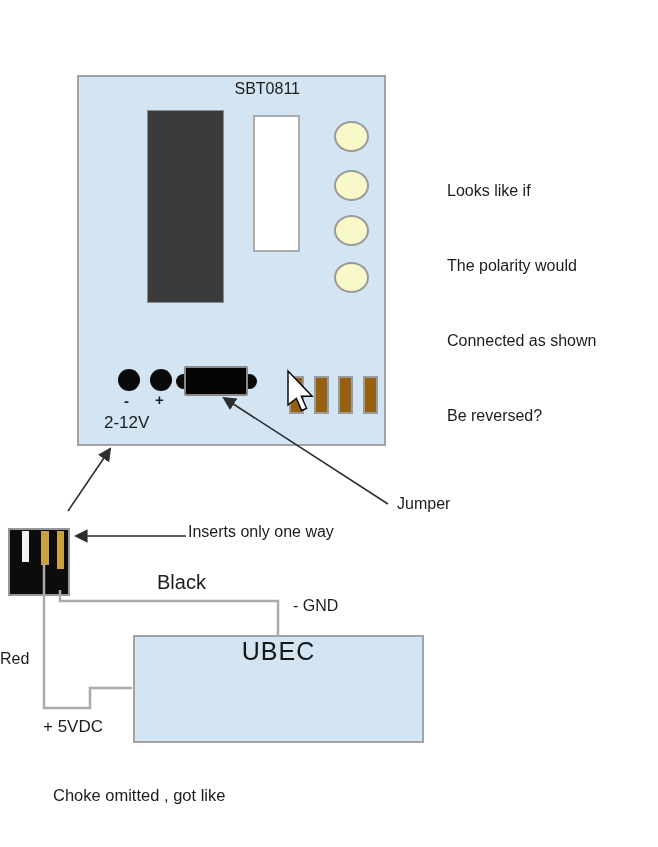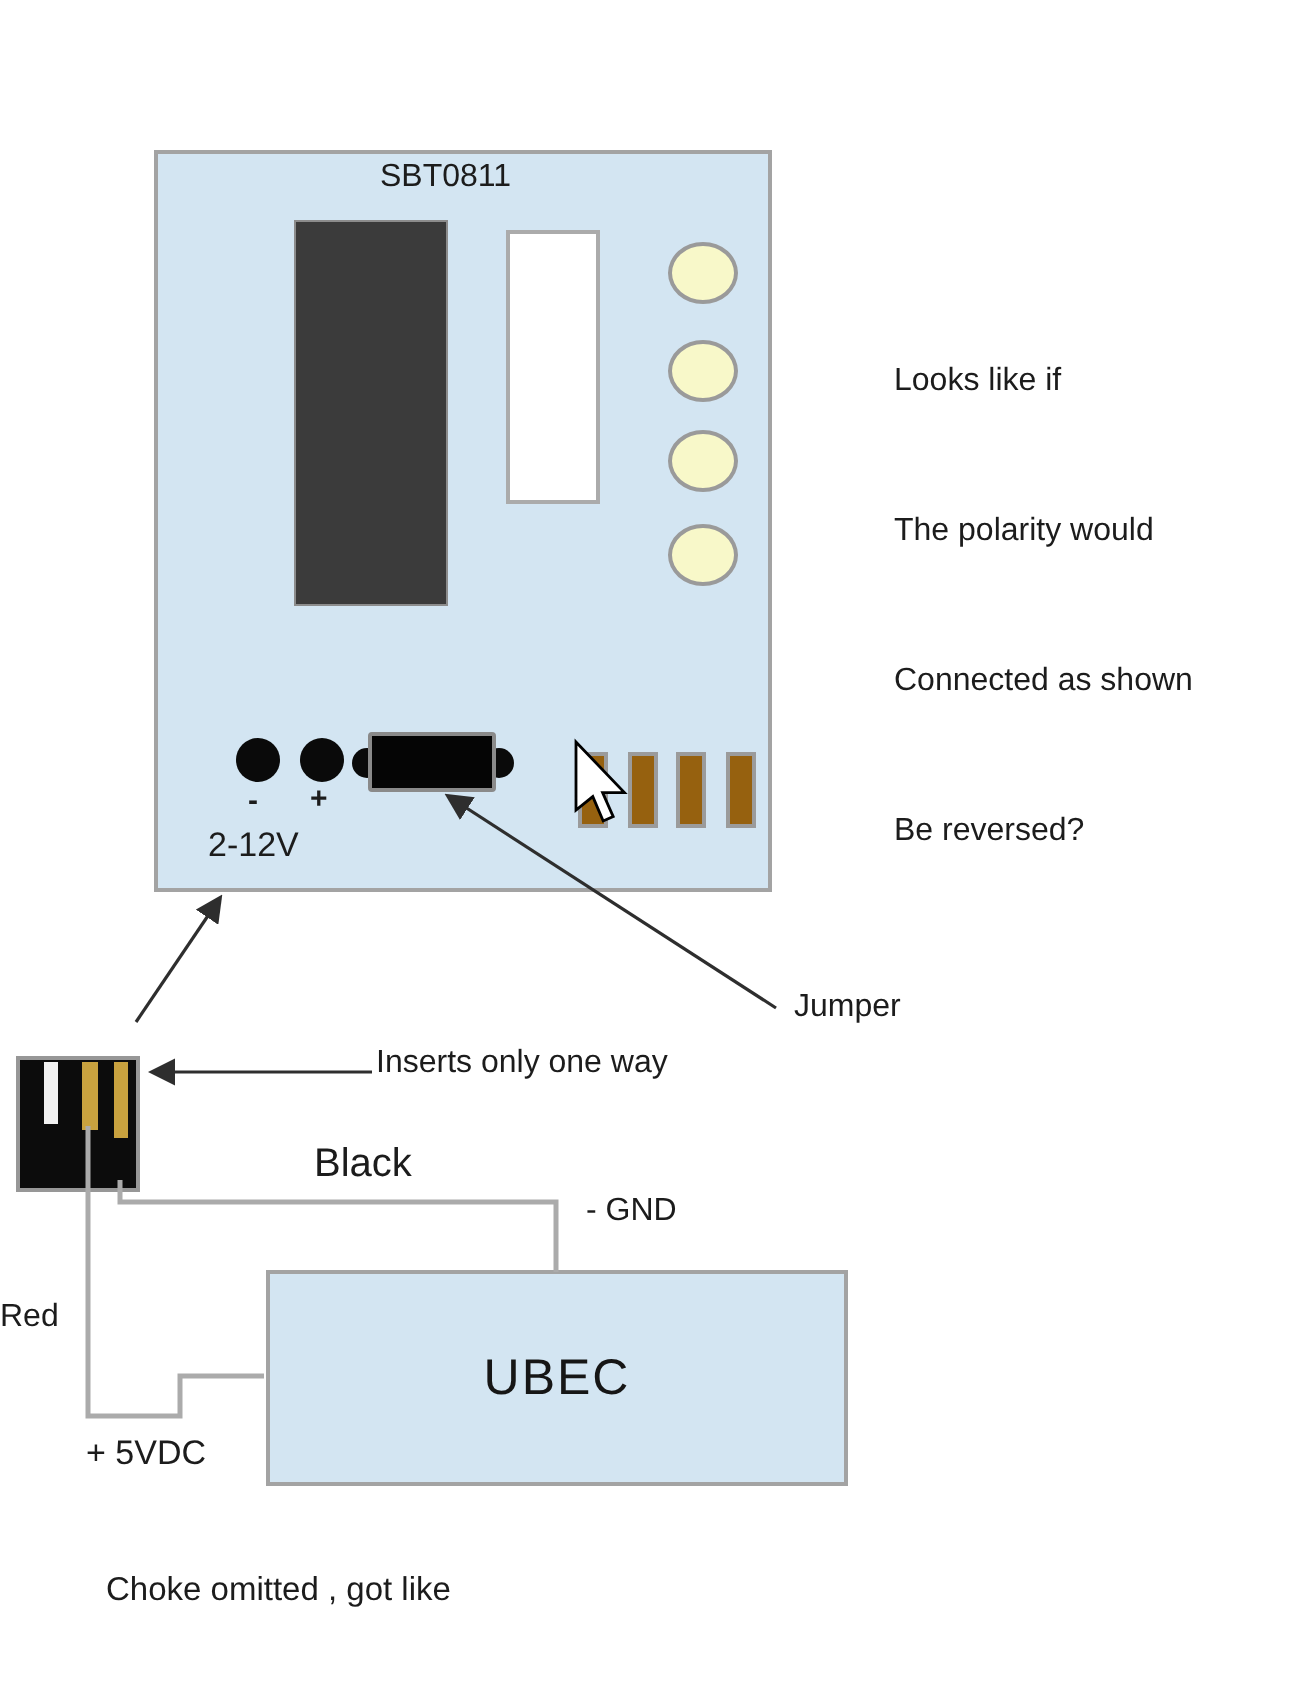--- a/index.html
+++ b/index.html
@@ -6,21 +6,21 @@
   #canvas{
     position:relative;width:658px;height:847px;background:#fff;overflow:hidden;
     font-family:"Liberation Sans","DejaVu Sans",sans-serif;color:var(--text-color);
   }
   .abs{position:absolute;}
   .lbl{position:absolute;white-space:pre;color:var(--text-color);}
 
   
   .panel{position:absolute;background:var(--panel-fill);border:2px solid var(--panel-border);box-sizing:border-box;}
   #board{left:77px;top:75px;width:309px;height:371px;}
-  #board-title{left:190px;top:80px;width:110px;text-align:left;font-size:16px;}
+  #board-title{left:190px;top:80px;width:110px;text-align:right;font-size:16px;}
 
   #chip{left:147px;top:110px;width:77px;height:193px;background:var(--chip-fill);border:1px solid #8c8c8c;box-sizing:border-box;}
   #slot{left:253px;top:115px;width:47px;height:137px;background:#ffffff;border:2px solid #ababab;box-sizing:border-box;}
 
   .led{position:absolute;left:334px;width:35px;height:31px;border-radius:50%;
        background:var(--led-fill);border:2px solid #9a9a9a;box-sizing:border-box;}
 
   .dot{position:absolute;top:369px;width:22px;height:22px;border-radius:50%;background:#0a0a0a;}
 
   .jumper-bump{position:absolute;top:374px;width:15px;height:15px;border-radius:50%;background:#0a0a0a;}
@@ -30,21 +30,21 @@
   .pad{position:absolute;top:376px;width:15px;height:38px;background:var(--pad-fill);
        border:2px solid #9b9b9b;box-sizing:border-box;}
 
   #connector{left:8px;top:528px;width:62px;height:68px;background:var(--connector-fill);
              border:2px solid #979797;box-sizing:border-box;}
   .cpin{position:absolute;top:531px;}
   #cpin-white{left:22px;width:7px;height:31px;background:#f2f2f2;}
   #cpin-gold1{left:41px;width:8px;height:34px;background:var(--pin-gold);}
   #cpin-gold2{left:57px;width:7px;height:38px;background:var(--pin-gold);}
 
-  #ubec{left:133px;top:635px;width:291px;height:108px;display:flex;align-items:center;justify-content:center;}
+  #ubec{left:133px;top:635px;width:291px;height:108px;display:flex;align-items:flex-start;justify-content:center;}
   #ubec-label{font-size:25px;letter-spacing:1px;color:#161616;}
 
   
   #note{left:447px;top:128px;font-size:16px;line-height:25px;}
   #minus-label{left:124px;top:392px;font-size:15px;font-weight:bold;}
   #plus-label{left:155px;top:391px;font-size:15px;font-weight:bold;}
   #voltage-label{left:104px;top:413px;font-size:17px;}
   #jumper-label{left:397px;top:495px;font-size:16px;}
   #inserts-label{left:188px;top:523px;font-size:16px;}
   #black-label{left:157px;top:571px;font-size:20px;}

